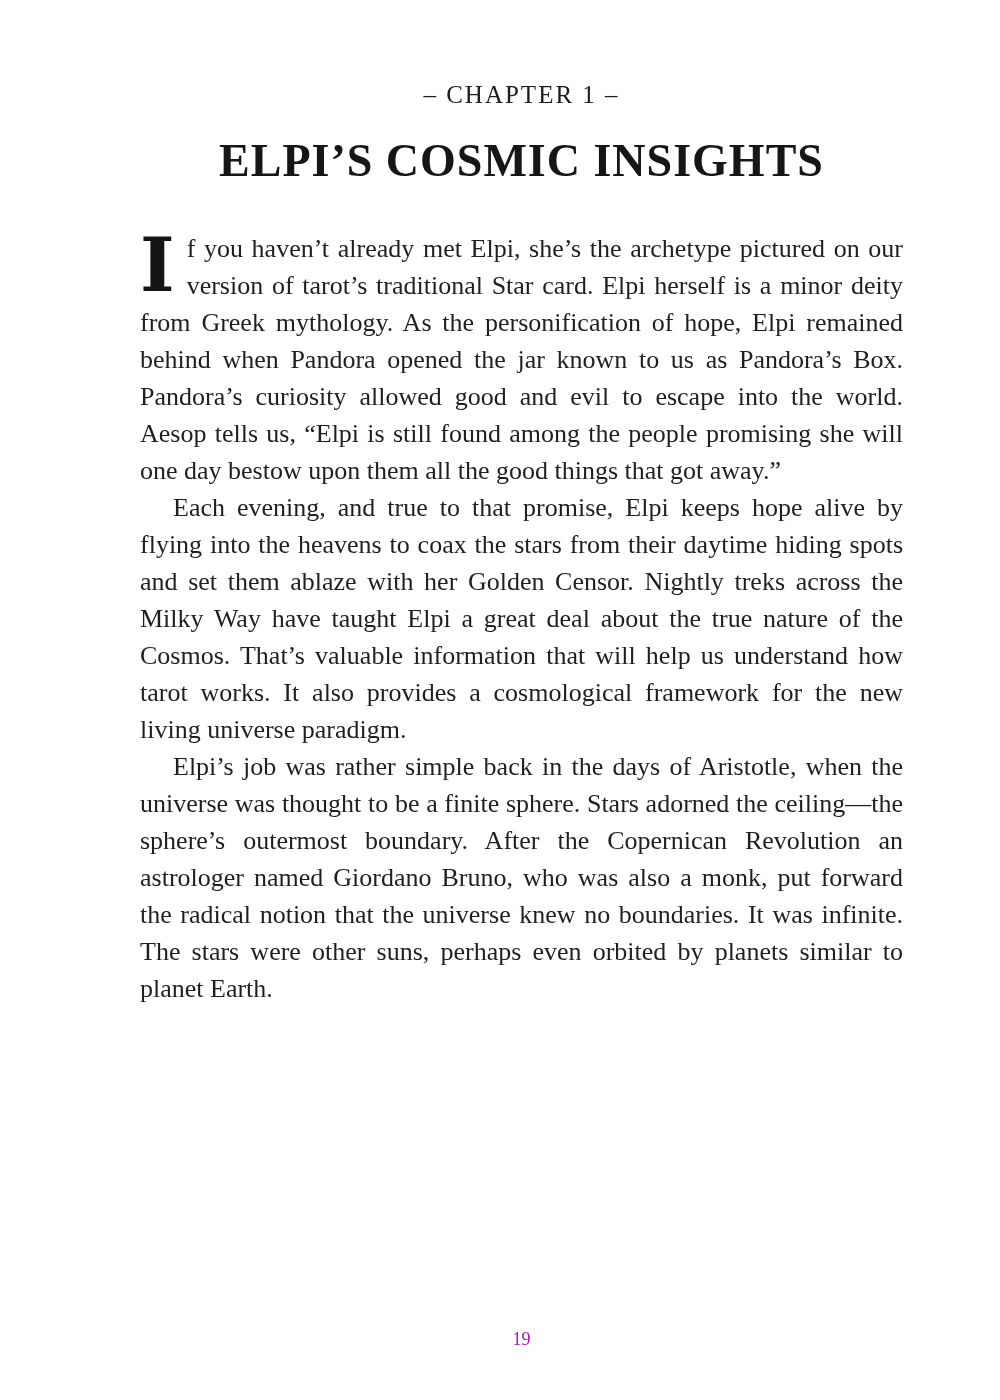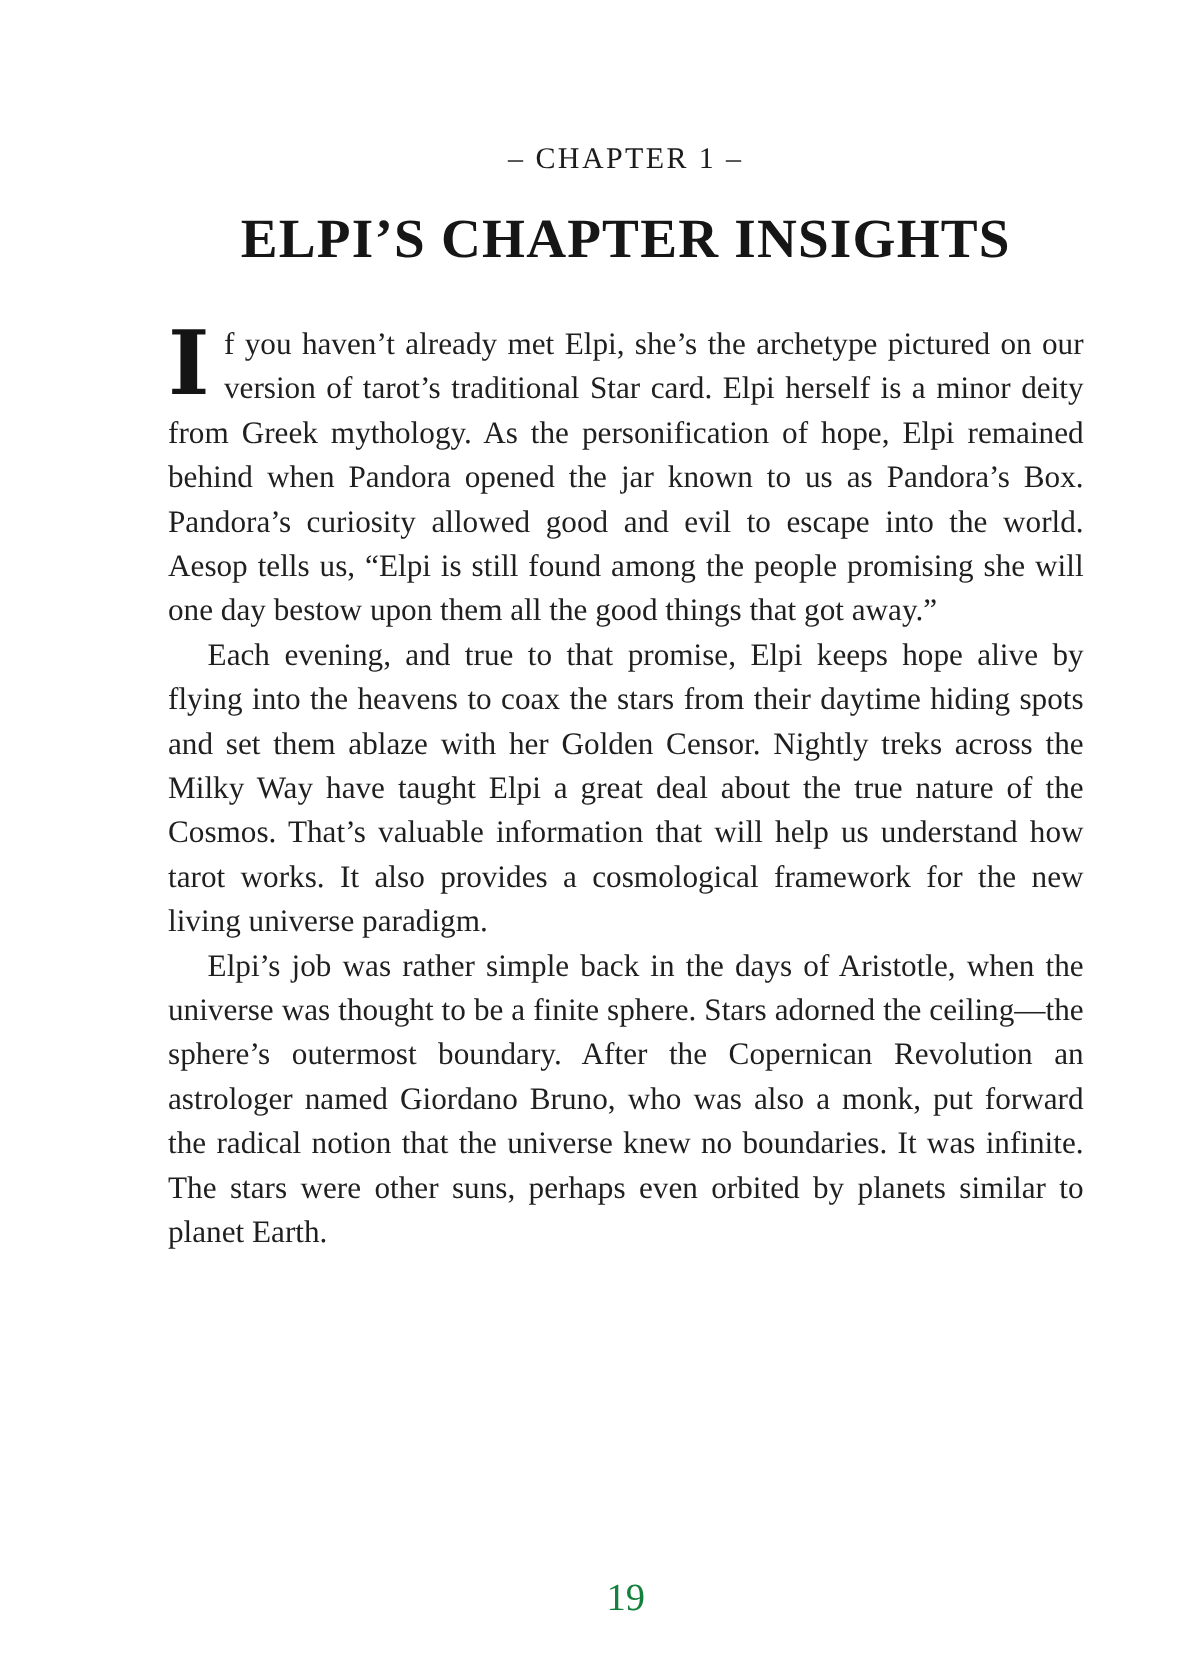--- a/index.html
+++ b/index.html
@@ -12,21 +12,21 @@
     height: 1400px;
     font-family: "Liberation Serif", serif;
     color: #1c1c1c;
     -webkit-font-smoothing: antialiased;
   }
   .page {
     position: relative;
     box-sizing: border-box;
     width: 1000px;
     height: 1400px;
-    padding: 119px 97px 0 140px;
+    padding: 81px 97px 0 140px;
     background: #ffffff;
     overflow: hidden;
   }
   .chapter-label {
     text-align: center;
     font-size: 25px;
     line-height: 1.15;
     letter-spacing: 2px;
     color: #1c1c1c;
     margin: 0 0 0 0;
@@ -79,33 +79,33 @@
     color: #141414;
   }
   .page-footer {
     position: absolute;
     left: 140px;
     right: 97px;
     bottom: 50px;
     text-align: center;
   }
   .page-number {
-    font-size: 32px;
-    color: #15803d;
+    font-size: 18px;
+    color: #a21caf;
     text-align: center;
   }
 </style>
 </head>
 <body>
 
 <div class="page">
 
   <header>
     <div class="chapter-label">– CHAPTER 1 –</div>
-    <h1 class="chapter-title">ELPI’S CHAPTER INSIGHTS</h1>
+    <h1 class="chapter-title">ELPI’S COSMIC INSIGHTS</h1>
   </header>
 
 
   <main class="body-text">
     <p>
       <span class="dropcap">I</span><span>f you haven’t already met Elpi, she’s the archetype pictured on our version of tarot’s traditional Star card. Elpi herself is a minor deity from Greek mythology. As the personification of hope, Elpi remained behind when Pandora opened the jar known to us as Pandora’s Box. Pandora’s curiosity allowed good and evil to escape into the world. Aesop tells us, “Elpi is still found among the people promising she will one day bestow upon them all the good things that got away.”</span>
     </p>
     <p class="indented">
       <span>Each evening, and true to that promise, Elpi keeps hope alive by flying into the heavens to coax the stars from their daytime hiding spots and set them ablaze with her Golden Censor. Nightly treks across the Milky Way have taught Elpi a great deal about the true nature of the Cosmos. That’s valuable information that will help us understand how tarot works. It also provides a cosmological framework for the new living universe paradigm.</span>
     </p>

